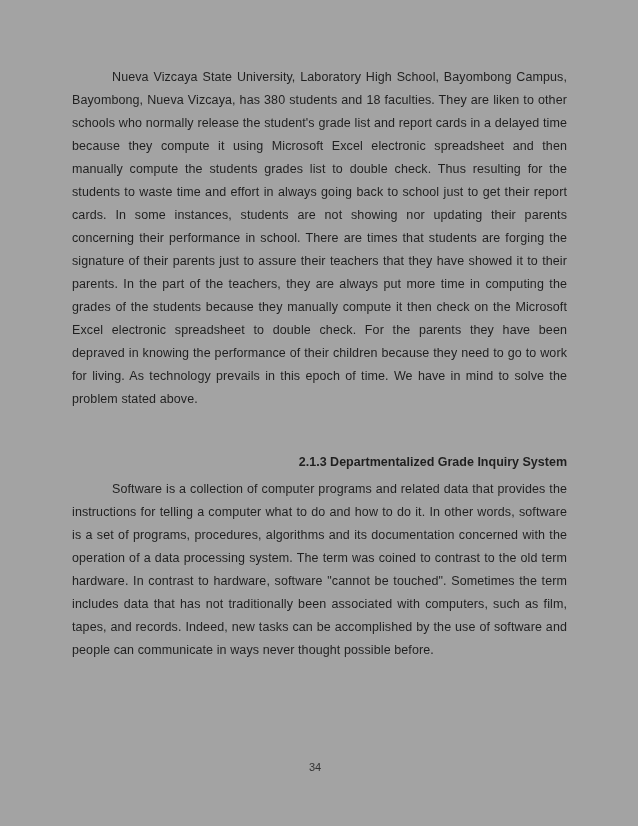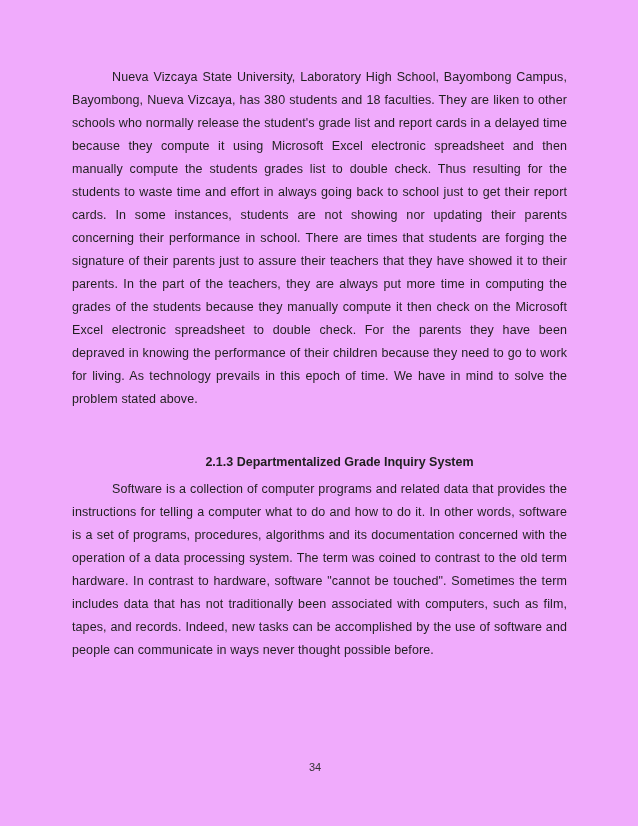--- a/index.html
+++ b/index.html
@@ -12,21 +12,21 @@
     height: 826px;
     position: relative;
     font-family: "Liberation Sans", "DejaVu Sans", sans-serif;
     color: #1f1f1f;
     overflow: hidden;
   }
   .page {
     position: relative;
     width: 638px;
     height: 826px;
-    background: #f0abfc;
+    background: #a3a3a3;
     box-sizing: border-box;
     padding: 66px 71px 12px 72px;
   }
   .para {
     margin: 0;
     font-size: 12.5px;
     line-height: 23px;
     text-align: justify;
     letter-spacing: 0.1px;
   }
@@ -40,21 +40,21 @@
     line-height: 23px;
     text-align: left;
   }
   .section-heading {
     margin: 0;
     margin-top: 40px;
     font-size: 12.5px;
     line-height: 23px;
     font-weight: bold;
     text-indent: 40px;
-    text-align: center;
+    text-align: right;
   }
   .para-after-heading {
     margin-top: 4px;
   }
   .page-number {
     position: absolute;
     left: 0;
     right: 8px;
     bottom: 52px;
     text-align: center;

